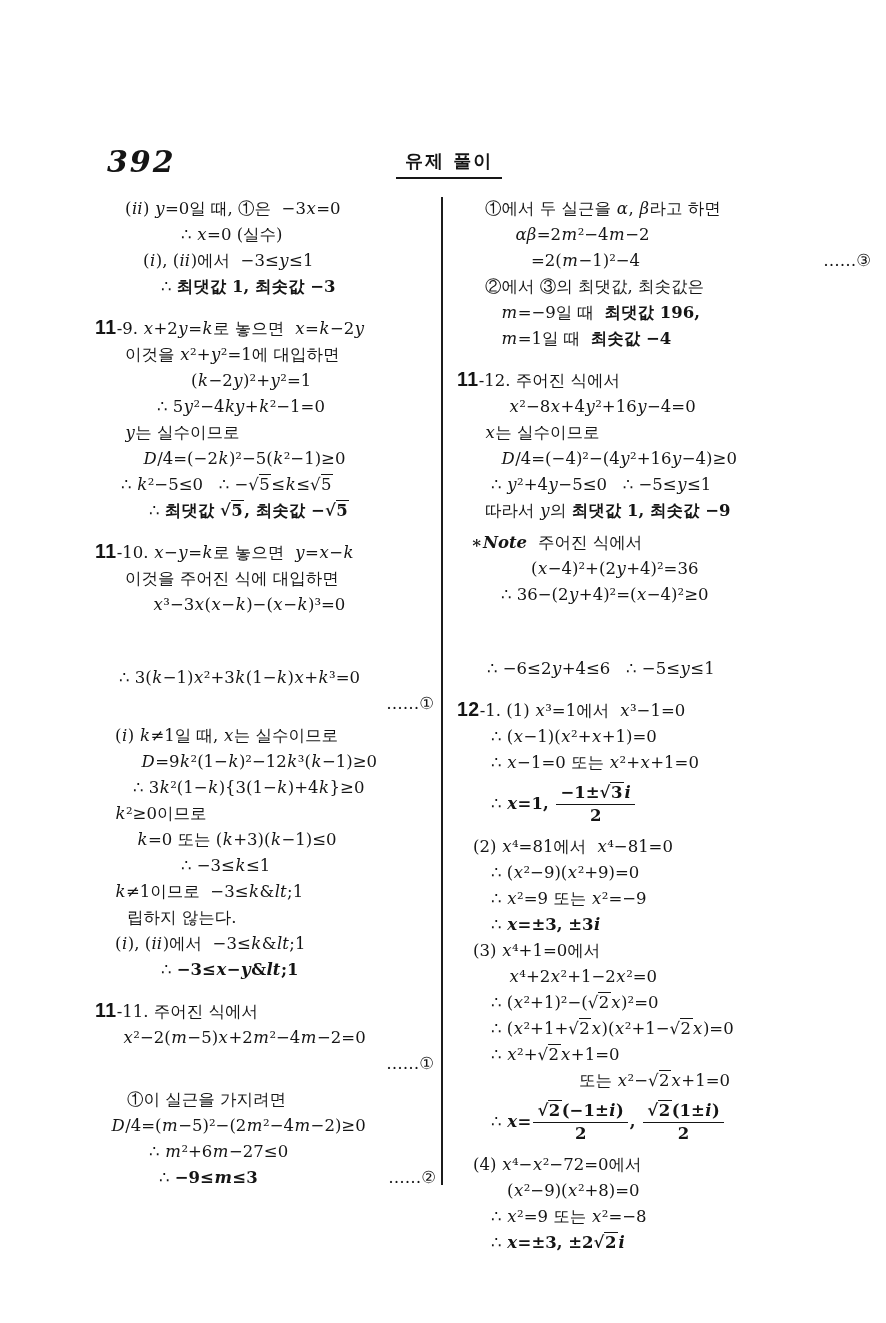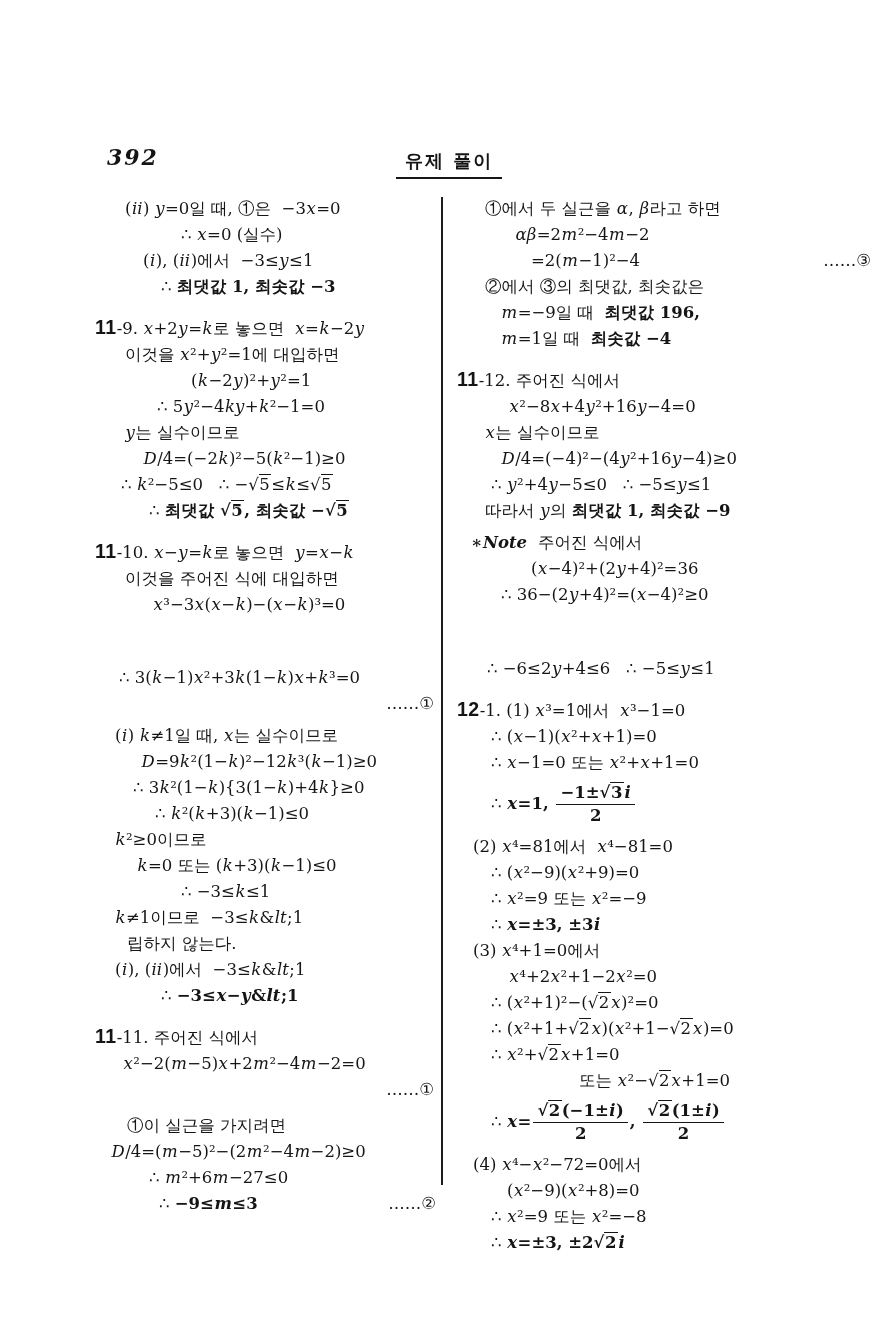--- a/index.html
+++ b/index.html
@@ -3,21 +3,21 @@
 <meta charset="utf-8">
 <style>
   html,body{margin:0;padding:0;}
   body{
     width:886px;height:1323px;background:#ffffff;position:relative;
     font-family:"DejaVu Serif","Liberation Serif",serif;color:#151515;
     overflow:hidden;
   }
   .page-number{
     position:absolute;left:107px;top:144px;
-    font-size:22px;font-weight:700;font-style:italic;letter-spacing:2px;
+    font-size:30px;font-weight:700;font-style:italic;letter-spacing:2px;
   }
   .header-title{
     position:absolute;left:396px;top:149px;
     font-size:18px;font-weight:700;letter-spacing:2px;
     padding:0 9px 4px;border-bottom:2px solid #161616;
   }
   .divider{
     position:absolute;left:441px;top:197px;width:2px;height:988px;
     background:#1c1c1c;
   }
@@ -71,21 +71,20 @@
     </div>
     <div class="block">
       <div class="line"><span class="bignum">11</span>-10. <i>x</i>−<i>y</i>=<i>k</i>로 놓으면&nbsp;&nbsp;<i>y</i>=<i>x</i>−<i>k</i></div>
       <div class="line" style="padding-left: 30px;">이것을 주어진 식에 대입하면</div>
       <div class="line" style="padding-left: 58px;"><i>x</i>³−3<i>x</i>(<i>x</i>−<i>k</i>)−(<i>x</i>−<i>k</i>)³=0</div>
       <div class="line" style="padding-left: 24px; margin-top: 47px;">∴ 3(<i>k</i>−1)<i>x</i>²+3<i>k</i>(1−<i>k</i>)<i>x</i>+<i>k</i>³=0</div>
       <div class="line right">……①</div>
       <div class="line" style="padding-left: 20px; margin-top: 6px;">(<i>i</i>) <i>k</i>≠1일 때, <i>x</i>는 실수이므로</div>
       <div class="line" style="padding-left: 46px;"><i>D</i>=9<i>k</i>²(1−<i>k</i>)²−12<i>k</i>³(<i>k</i>−1)≥0</div>
       <div class="line" style="padding-left: 38px;">∴ 3<i>k</i>²(1−<i>k</i>){3(1−<i>k</i>)+4<i>k</i>}≥0</div>
-      <div class="line" style="padding-left: 60px;">∴ <i>k</i>²(<i>k</i>+3)(<i>k</i>−1)≤0</div>
       <div class="line" style="padding-left: 20px;"><i>k</i>²≥0이므로</div>
       <div class="line" style="padding-left: 42px;"><i>k</i>=0 또는 (<i>k</i>+3)(<i>k</i>−1)≤0</div>
       <div class="line" style="padding-left: 86px;">∴ −3≤<i>k</i>≤1</div>
       <div class="line" style="padding-left: 20px;"><i>k</i>≠1이므로&nbsp;&nbsp;−3≤<i>k</i>&amp;<i>lt</i>;1</div>
       <div class="line" style="padding-left: 32px;">립하지 않는다.</div>
       <div class="line" style="padding-left: 20px;">(<i>i</i>), (<i>ii</i>)에서&nbsp;&nbsp;−3≤<i>k</i>&amp;<i>lt</i>;1</div>
       <div class="line" style="padding-left: 66px;">∴ <b>−3≤<i>x</i>−<i>y</i>&amp;<i>lt</i>;1</b></div>
     </div>
     <div class="block">
       <div class="line"><span class="bignum">11</span>-11. 주어진 식에서</div>

